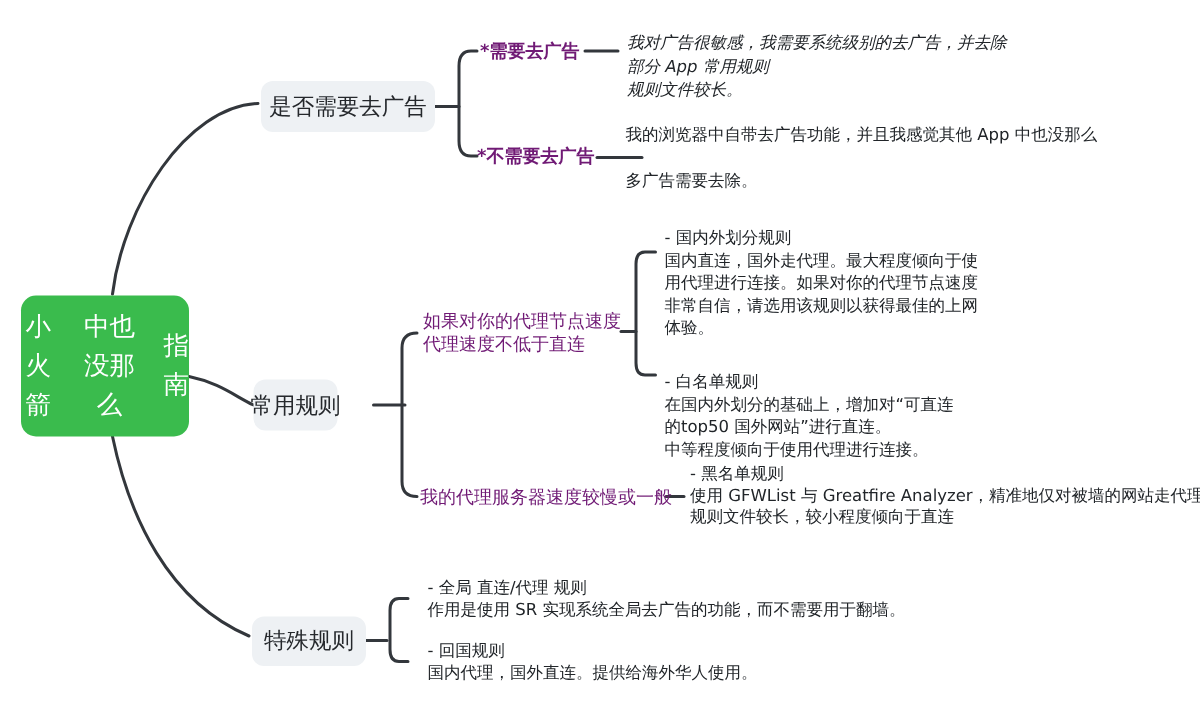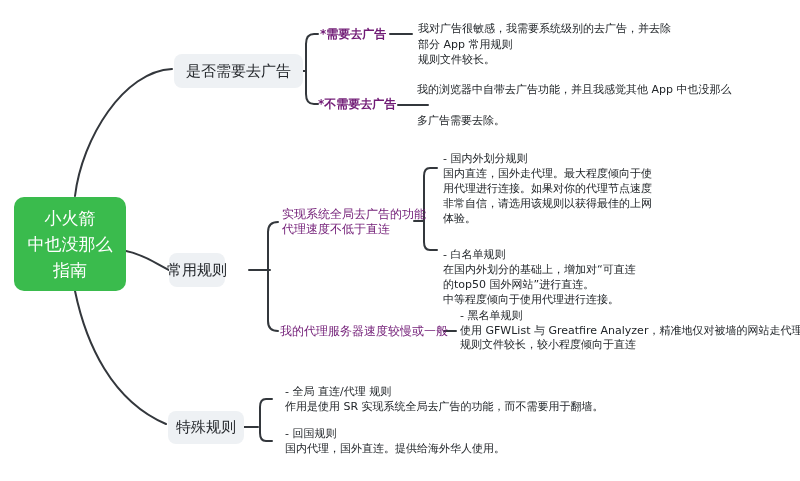--- a/index.html
+++ b/index.html
@@ -11,24 +11,25 @@
   #wires{position:absolute;left:0;top:0;width:800px;height:481px;}
   #wires path{fill:none;stroke:#33373c;stroke-width:2;stroke-linecap:round;}
   .node{
     position:absolute;display:flex;align-items:center;justify-content:center;
     background:#eef1f4;border-radius:8px;font-size:15px;color:#25282c;
     white-space:nowrap;
   }
   .root{
     position:absolute;left:14px;top:197px;width:112px;height:94px;
     border-radius:10px;color:#ffffff;font-size:17px;line-height:26px;
-    display:flex;flex-direction:column;align-items:center;justify-content:center;
+    display:flex;flex-direction:row;align-items:center;justify-content:center;
     text-align:center;
+    gap:17px;
   }
-  .b1{left:174px;top:54px;width:129px;height:34px;}
+  .b1{left:174px;top:54px;width:116px;height:34px;}
   .b2{left:169px;top:253px;width:56px;height:34px;}
   .b3{left:168px;top:411px;width:76px;height:33px;}
   .child{position:absolute;font-size:12px;line-height:15px;white-space:nowrap;color:#701a75;}
   .bold{font-weight:bold;}
   .leaf{position:absolute;font-size:11px;line-height:15.5px;white-space:nowrap;color:#212529;}
   .lh15{line-height:15px;}
   .lh145{line-height:14.5px;}
 </style>
 </head>
 <body>
@@ -59,35 +60,35 @@
       <div>小火箭</div>
       <div>中也没那么</div>
       <div>指南</div>
     </div>
 
   <div class="node b1">是否需要去广告</div>
   <div class="node b2">常用规则</div>
   <div class="node b3">特殊规则</div>
 
   <div class="child bold" style="left:320px;top:27px;">*需要去广告</div>
-  <div class="leaf" style="left:418px;top:21px;">
+  <div class="leaf" style="left:418px;top:21px;font-style:italic;">
       <div>我对广告很敏感，我需要系统级别的去广告，并去除</div>
       <div>部分 App 常用规则</div>
       <div>规则文件较长。</div>
     </div>
 
   <div class="child bold" style="left:318px;top:97px;">*不需要去广告</div>
   <div class="leaf" style="left:417px;top:82px;">
       <div>我的浏览器中自带去广告功能，并且我感觉其他 App 中也没那么</div>
       <div>&nbsp;</div>
       <div>多广告需要去除。</div>
     </div>
 
   <div class="child" style="left:282px;top:207px;">
-      <div>实现系统全局去广告的功能</div>
+      <div>如果对你的代理节点速度</div>
       <div>代理速度不低于直连</div>
     </div>
   <div class="leaf lh15" style="left:443px;top:151px;">
       <div>- 国内外划分规则</div>
       <div>国内直连，国外走代理。最大程度倾向于使</div>
       <div>用代理进行连接。如果对你的代理节点速度</div>
       <div>非常自信，请选用该规则以获得最佳的上网</div>
       <div>体验。</div>
     </div>
   <div class="leaf lh15" style="left:443px;top:247px;">

